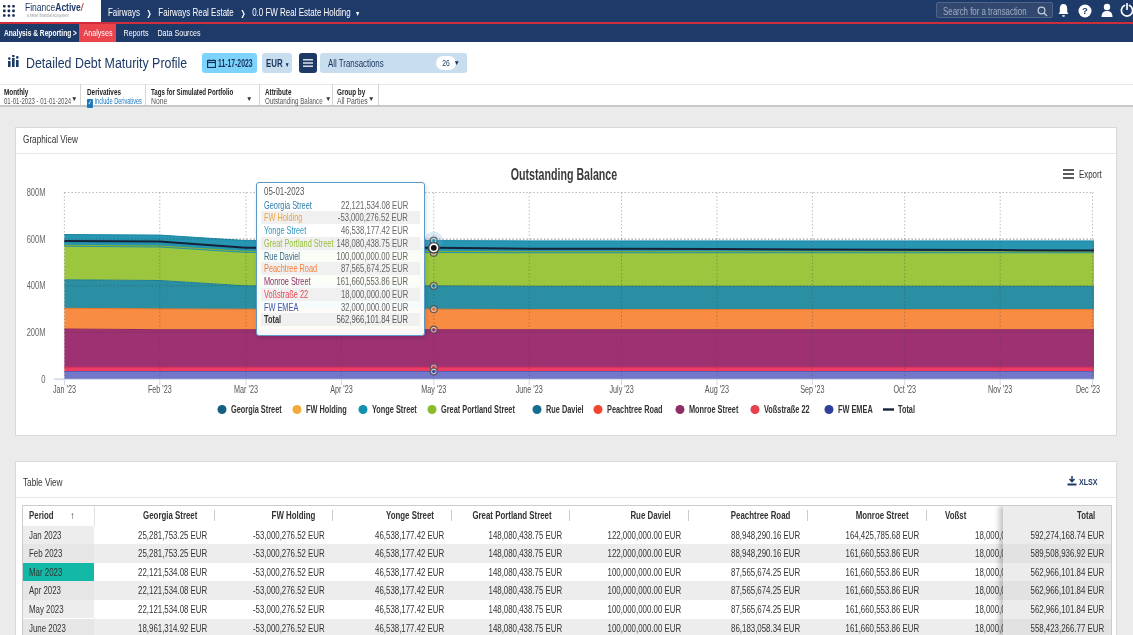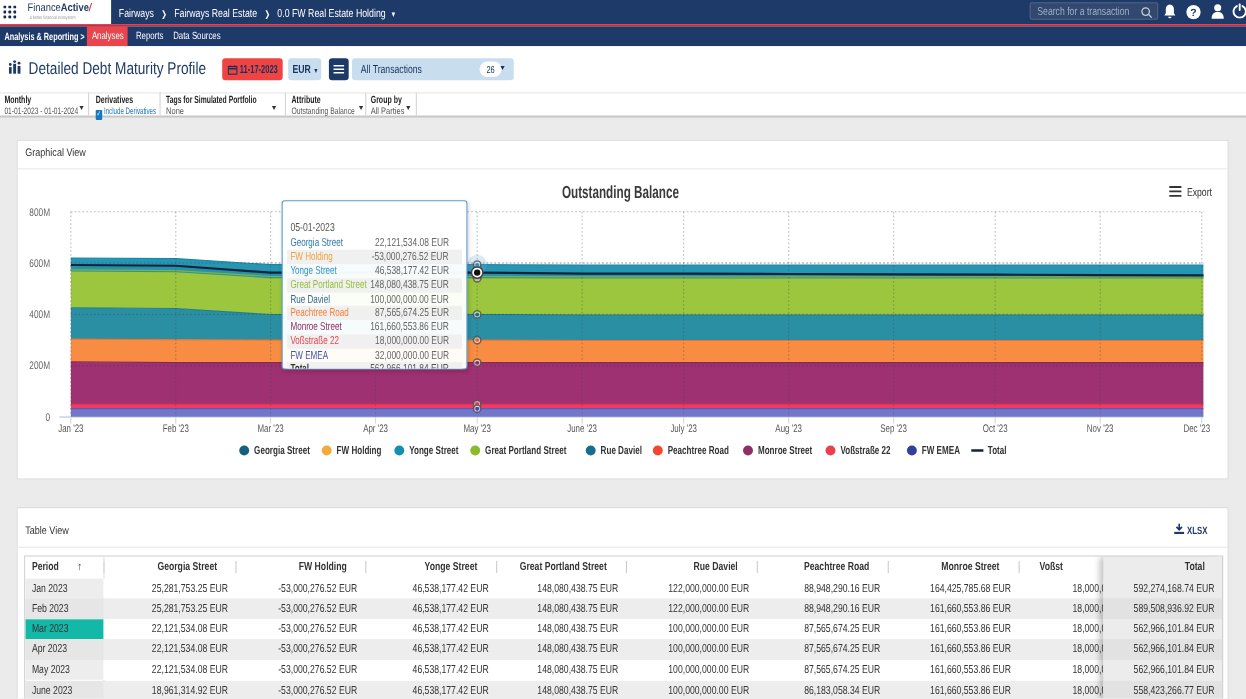--- a/index.html
+++ b/index.html
@@ -71,21 +71,21 @@
     <g fill="#1d3a66">
       <rect x="0" y="6" width="2.6" height="6"></rect>
       <rect x="4" y="3" width="2.6" height="9"></rect>
       <rect x="8" y="5" width="2.6" height="7"></rect>
       <circle cx="1.3" cy="3.6" r="1.3"></circle>
       <circle cx="5.3" cy="0.9" r="1.3"></circle>
       <circle cx="9.3" cy="2.4" r="1.3"></circle>
     </g>
   </svg>
 <div class="abs" style="left:26px;top:53.5px;font-size:15.5px;font-weight:500;color:#1d3a66;white-space:nowrap"><span class="cl" style="transform:scaleX(0.8)">Detailed Debt Maturity Profile</span></div>
-<div class="abs" style="left:202px;top:53px;width:55px;height:20px;background:#ef4444;border-radius:3px;color:#16325c;font-size:10.5px;font-weight:bold;line-height:20px;white-space:nowrap">
+<div class="abs" style="left:202px;top:53px;width:55px;height:20px;background:#7dd3fc;border-radius:3px;color:#16325c;font-size:10.5px;font-weight:bold;line-height:20px;white-space:nowrap">
   <svg style="position:absolute;left:5px;top:5.5px" width="9" height="9" viewBox="0 0 9 9">
       <rect x="0.5" y="1.5" width="8" height="7" fill="none" stroke="#16325c" stroke-width="1.2"></rect>
       <line x1="0.5" y1="3.5" x2="8.5" y2="3.5" stroke="#16325c" stroke-width="1.2"></line>
       <line x1="2.5" y1="0.5" x2="2.5" y2="2" stroke="#16325c" stroke-width="1.2"></line>
       <line x1="6.5" y1="0.5" x2="6.5" y2="2" stroke="#16325c" stroke-width="1.2"></line>
     </svg>
   <span class="cl" style="position:absolute;left:16px;transform-origin:0 50%;top:0;transform:scaleX(0.65)">11-17-2023</span>
   </div>
 <div class="abs" style="left:262px;top:53px;width:30px;height:20px;background:#c8ddee;border-radius:3px;color:#16325c;font-size:10.5px;font-weight:bold;line-height:20px;text-align:center;white-space:nowrap"><span class="cc">EUR <span style="font-size:6.5px">▼</span></span></div>
 <div class="abs" style="left:299px;top:53px;width:18px;height:20px;background:#1d3a66;border-radius:3px">
@@ -253,21 +253,21 @@
 <circle cx="738.0" cy="256.5" r="4.5" fill="#e8414e"></circle>
 <text x="747" y="260.0" text-anchor="start" font-size="10.5" fill="#333" font-weight="bold" textLength="45.6" lengthAdjust="spacingAndGlyphs">Voßstraße 22</text>
 <circle cx="812.0" cy="256.5" r="4.5" fill="#31419b"></circle>
 <text x="821" y="260.0" text-anchor="start" font-size="10.5" fill="#333" font-weight="bold" textLength="34.7" lengthAdjust="spacingAndGlyphs">FW EMEA</text>
 <line x1="866" y1="256.5" x2="877" y2="256.5" stroke="#152238" stroke-width="2.4"></line>
 <text x="881" y="260.0" text-anchor="start" font-size="10.5" fill="#333" font-weight="bold" textLength="17.0" lengthAdjust="spacingAndGlyphs">Total</text>
 </svg>
 
 </div>
 
-<div class="abs" style="left:256px;top:182px;width:169px;height:154px;background:rgba(255,255,255,0.96);border:1.5px solid #5b9ac8;border-radius:3px;box-shadow:1px 2px 4px rgba(0,0,0,0.15);overflow:hidden;padding:18px 4px">
+<div class="abs" style="left:256px;top:182px;width:169px;height:154px;background:rgba(255,255,255,0.96);border:1.5px solid #5b9ac8;border-radius:3px;box-shadow:1px 2px 4px rgba(0,0,0,0.15);overflow:hidden;padding:2px 4px">
  <div style="padding:1px 3px 1.5px;color:#555;font-size:10.5px;line-height:11px"><span class="cl">05-01-2023</span></div>
  <div class="ttr">
       <span class="cl" style="position:absolute;left:3px;color:#2e7ca8">Georgia Street</span>
       <span class="cr" style="position:absolute;right:12px;color:#666">22,121,534.08 EUR</span>
     </div>
  <div class="ttr" style="background:#f0f0f0">
       <span class="cl" style="position:absolute;left:3px;color:#f0a23c">FW Holding</span>
       <span class="cr" style="position:absolute;right:12px;color:#666">-53,000,276.52 EUR</span>
     </div>
  <div class="ttr">

